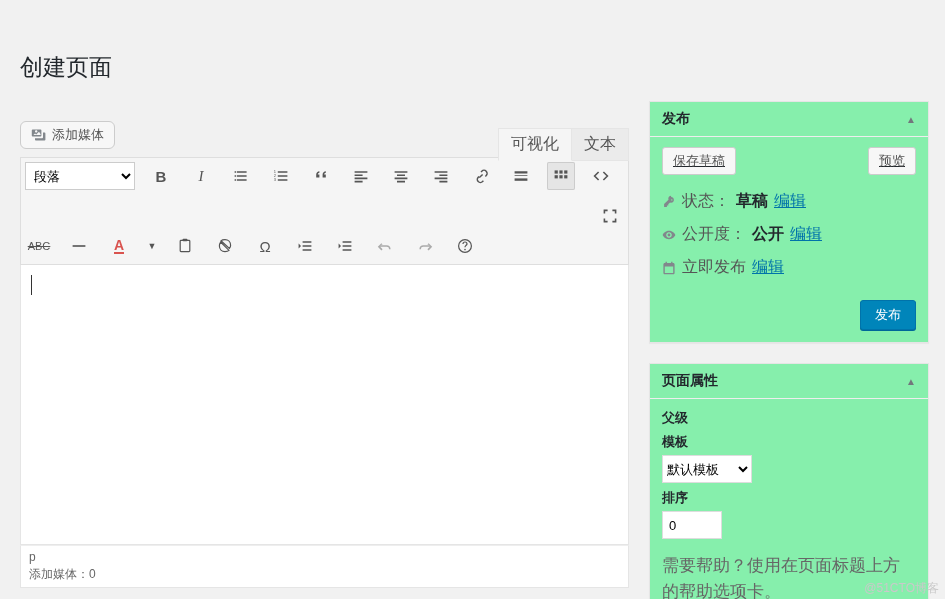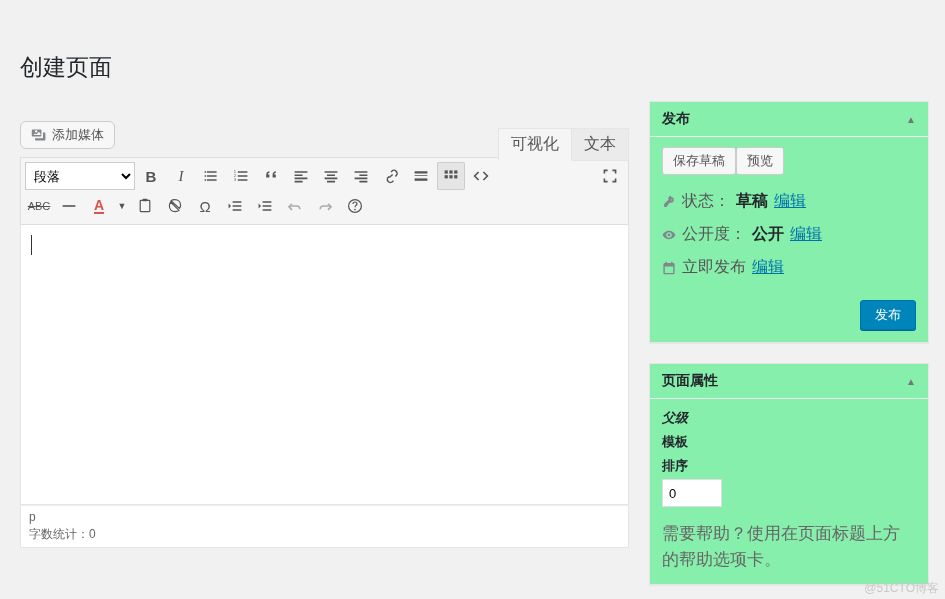--- a/index.html
+++ b/index.html
@@ -15,21 +15,21 @@
 .media-btn { margin-top: 20px; display: inline-flex; align-items: center; background: #f7f7f7; border: 1px solid #ccc; color: #555; padding: 0 10px 1px; height: 28px; cursor: pointer; font-size: 13px; border-radius: 6px; }
 .media-btn svg { margin-right: 5px; fill: #82878c; }
 
 .editor-wrap { margin-top: 8px; position: relative; }
 .editor-tabs { position: absolute; right: 0; top: -29px; display: flex; z-index: 2; }
 .editor-tabs .tab { background: #ebebeb; border: 1px solid #e5e5e5; padding: 5px 12px; font-size: 16px; color: #555; cursor: pointer; }
 .editor-tabs .tab.active { background: #f5f5f5; border-bottom-color: #f5f5f5; }
 .editor-tabs .tab:last-child { border-left: none; }
 
 .toolbar { background: #f5f5f5; border: 1px solid #dedede; padding: 4px; }
-.tb-row { display: flex; align-items: flex-end; gap: 2px; flex-wrap: wrap; position: relative; }
+.tb-row { display: flex; align-items: flex-end; gap: 12px; flex-wrap: wrap; position: relative; }
 .tb-row + .tb-row { margin-top: 2px; }
 .format-select { width: 110px; height: 28px; border: 1px solid #ccc; background: #fff; font-size: 13px; padding: 0 4px; }
 .tb-btn { width: 28px; height: 28px; display: inline-flex; align-items: center; justify-content: center; cursor: pointer; color: #555; border-radius: 2px; }
 .tb-btn.active { background: #e5e5e5; box-shadow: inset 0 0 0 1px #ccc; }
 .tb-btn svg { fill: #555; }
 .tb-btn.dim svg, .tb-btn.dim { color: #aaa; }
 .tb-btn.dim svg { fill: #aaa; }
 .tb-spacer-end { margin-left: auto; }
 .red-a { color: #d9534f; font-weight: bold; border-bottom: 2px solid #d9534f; font-size: 14px; line-height: 1; position: relative; }
 .red-a-wrap { display: inline-flex; align-items: center; gap: 1px; }
@@ -40,31 +40,31 @@
 
 .statusbar { border: 1px solid #e5e5e5; border-top: 1px solid #eee; background: #fff; padding: 4px 8px; font-size: 12px; color: #666; }
 .statusbar .path { display: block; }
 .statusbar .wc { margin-top: 2px; }
 
 .postbox { background: #86efac; border: 1px solid #e5e5e5; box-shadow: 0 1px 1px rgba(0,0,0,.04); margin-bottom: 20px; }
 .postbox h2 { font-size: 14px; padding: 8px 12px; border-bottom: 1px solid #eee; display: flex; justify-content: space-between; align-items: center; font-weight: 600; }
 .postbox h2 .toggle { color: #72777c; font-size: 10px; cursor: pointer; }
 .postbox .inside { padding: 10px 12px 12px; }
 
-.minor-actions { display: flex; margin-bottom: 10px; }
+.minor-actions { display: flex; justify-content: space-between; margin-bottom: 10px; text-decoration: underline; }
 .button { background: #f7f7f7; border: 1px solid #ccc; color: #555; padding: 0 10px; height: 28px; cursor: pointer; border-radius: 3px; font-size: 13px; }
 .misc-section { display: flex; align-items: center; gap: 6px; padding: 6px 0; font-size: 16px; color: #555; }
 .misc-section svg { fill: #82878c; flex-shrink: 0; }
 .misc-section b { color: #23282d; font-weight: 600; }
 .misc-section a { color: #0073aa; text-decoration: underline; cursor: pointer; }
 .major-actions { padding-top: 10px; margin-top: 6px; text-align: right; }
 .button-primary { background: #0085ba; border: 1px solid #0073aa; color: #fff; padding: 0 14px; height: 30px; border-radius: 3px; font-size: 13px; cursor: pointer; box-shadow: 0 1px 0 #006799; }
 
 .attr-label { font-weight: 600; font-size: 13px; display: block; margin-bottom: 4px; margin-top: 6px; }
-.attr-label:first-child { margin-top: 0; font-style: italic; }
+.attr-label:first-child { margin-top: 0; }
 .attr-select { width: 100%; height: 28px; border: 1px solid #ddd; background: #fff; font-size: 13px; }
 .attr-select.narrow { width: auto; min-width: 90px; }
 .attr-input { width: 60px; height: 28px; border: 1px solid #ddd; padding: 0 6px; font-size: 13px; }
 .help-text { color: #666; font-size: 17px; margin-top: 14px; line-height: 1.5; }
 
 .watermark { position: fixed; right: 6px; bottom: 2px; color: #c9c9c9; font-size: 12px; }
 </style>
 </head>
 <body>
 
@@ -222,21 +222,21 @@
               </span>
           </div>
         </div>
 
         <div class="content-area">
           <span class="cursor"></span>
         </div>
 
         <div class="statusbar">
           <span class="path">p</span>
-          <div class="wc"><span>字数统计：</span><span>0</span></div>
+          <div class="wc"><span>添加媒体：</span><span>0</span></div>
         </div>
       </div>
     </div>
 
     <div class="side-col">
       <div class="postbox">
         <h2>
           <span>发布</span>
           <span class="toggle">▲</span>
         </h2>
@@ -276,20 +276,21 @@
 
       <div class="postbox">
         <h2>
           <span>页面属性</span>
           <span class="toggle">▲</span>
         </h2>
         <div class="inside">
           <label class="attr-label">父级</label>
 
           <label class="attr-label">模板</label>
+          <select class="attr-select narrow"><option>默认模板</option></select>
 
           <label class="attr-label">排序</label>
           <input class="attr-input" type="text" value="0" style="">
 
           <p class="help-text">需要帮助？使用在页面标题上方的帮助选项卡。</p>
         </div>
       </div>
     </div>
   </div>
 </div>

